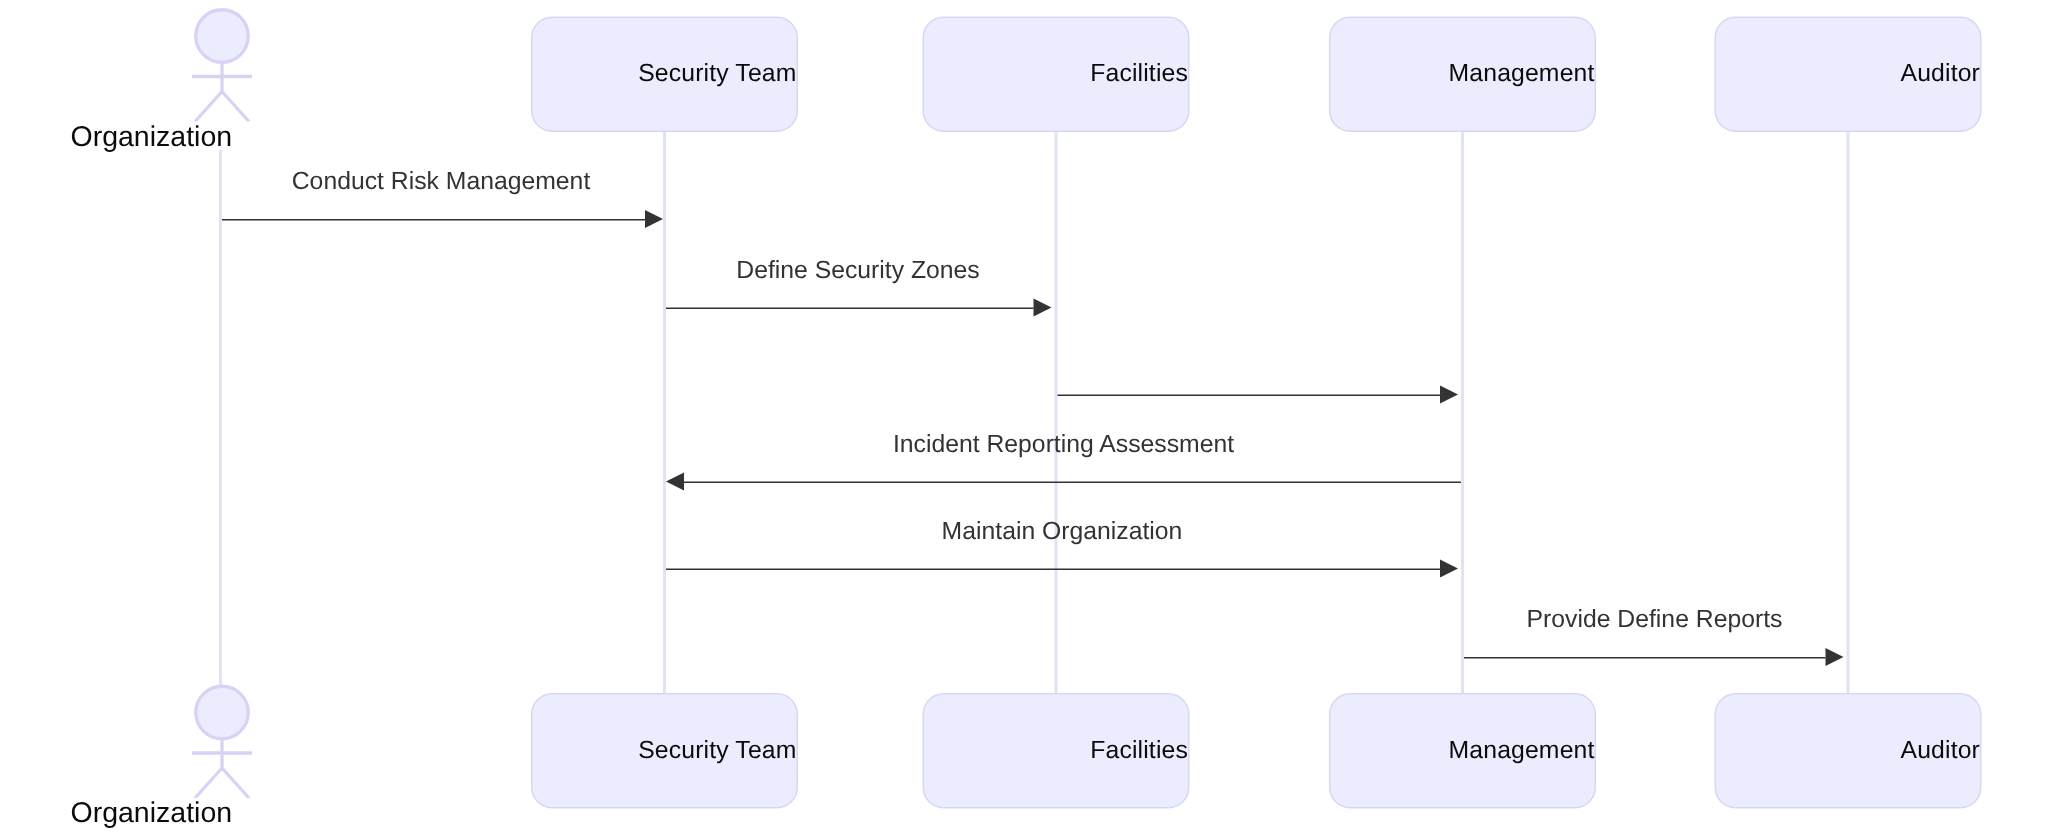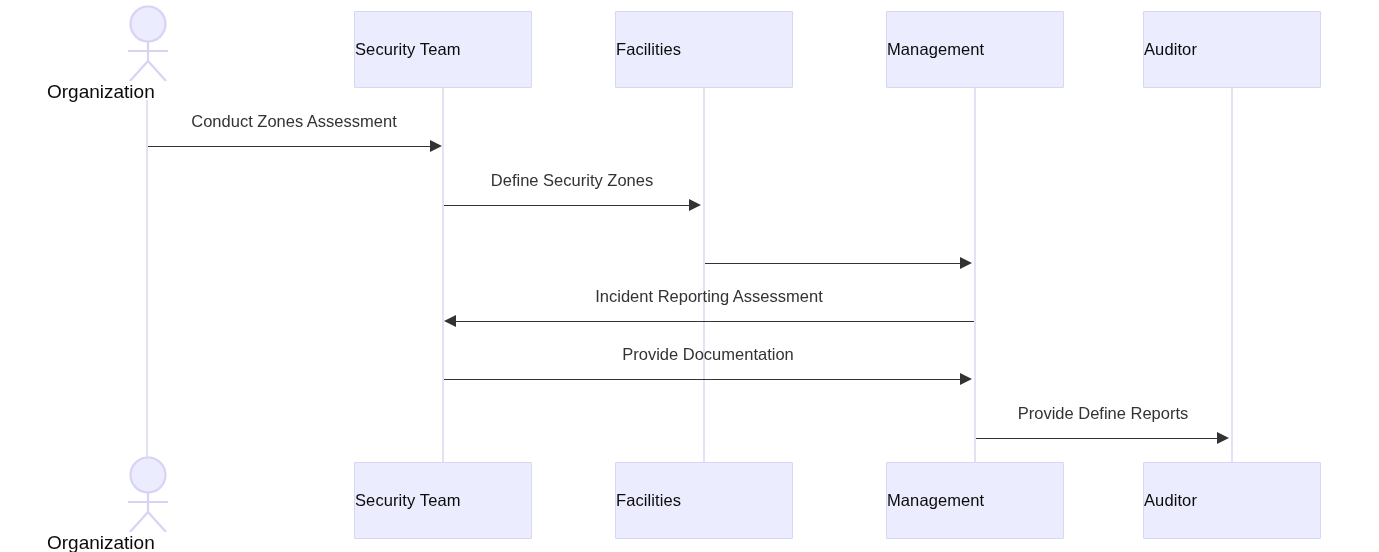--- a/index.html
+++ b/index.html
@@ -20,24 +20,24 @@
   .lifeline {
     position: absolute;
     width: 2px;
     background: #e2e2f5;
   }
   .participant-box {
     position: absolute;
     box-sizing: border-box;
     background: #ececff;
     border: 1.6px solid #d7d7f3;
-    border-radius: 1px;
+    border-radius: 14px;
     display: flex;
     align-items: center;
-    justify-content: flex-start;
+    justify-content: flex-end;
   }
   .participant-label {
     font-size: 16.5px;
     color: #0b0b0b;
     white-space: nowrap;
     letter-spacing: 0.1px;
   }
   .actor {
     position: absolute;
   }
@@ -101,36 +101,36 @@
   <div class="participant-box" style="left:615px; top:11px; width:178px; height:77px;">
     <span class="participant-label">Facilities</span>
   </div>
   <div class="participant-box" style="left:886px; top:11px; width:178px; height:77px;">
     <span class="participant-label">Management</span>
   </div>
   <div class="participant-box" style="left:1143px; top:11px; width:178px; height:77px;">
     <span class="participant-label">Auditor</span>
   </div>
 
-  <div class="msg-label" style="left:294px; top:112px;">Conduct Zones Assessment</div>
+  <div class="msg-label" style="left:294px; top:112px;">Conduct Risk Management</div>
   <div class="msg-line" style="left:148px; top:146px; width:284px;"></div>
   <div class="msg-head right" style="left:430px; top:139.5px;"></div>
 
   <div class="msg-label" style="left:572px; top:171px;">Define Security Zones</div>
   <div class="msg-line" style="left:444px; top:205px; width:245px;"></div>
   <div class="msg-head right" style="left:689px; top:198.5px;"></div>
 
   <div class="msg-line" style="left:705px; top:263px; width:255px;"></div>
   <div class="msg-head right" style="left:960px; top:256.5px;"></div>
 
   <div class="msg-label" style="left:709px; top:287px;">Incident Reporting Assessment</div>
   <div class="msg-line" style="left:456px; top:321px; width:518px;"></div>
   <div class="msg-head left" style="left:444px; top:314.5px;"></div>
 
-  <div class="msg-label" style="left:708px; top:345px;">Provide Documentation</div>
+  <div class="msg-label" style="left:708px; top:345px;">Maintain Organization</div>
   <div class="msg-line" style="left:444px; top:379px; width:516px;"></div>
   <div class="msg-head right" style="left:960px; top:372.5px;"></div>
 
   <div class="msg-label" style="left:1103px; top:404px;">Provide Define Reports</div>
   <div class="msg-line" style="left:976px; top:438px; width:241px;"></div>
   <div class="msg-head right" style="left:1217px; top:431.5px;"></div>
 
   <svg class="actor" style="left:119px; top:454px;" width="58" height="78" viewBox="0 0 58 78">
     <circle cx="29" cy="21" r="17.5" fill="#ececff" stroke="#d9d2f5" stroke-width="2.2"></circle>
     <line x1="29" y1="39" x2="29" y2="60" stroke="#d9d2f5" stroke-width="2.2"></line>

